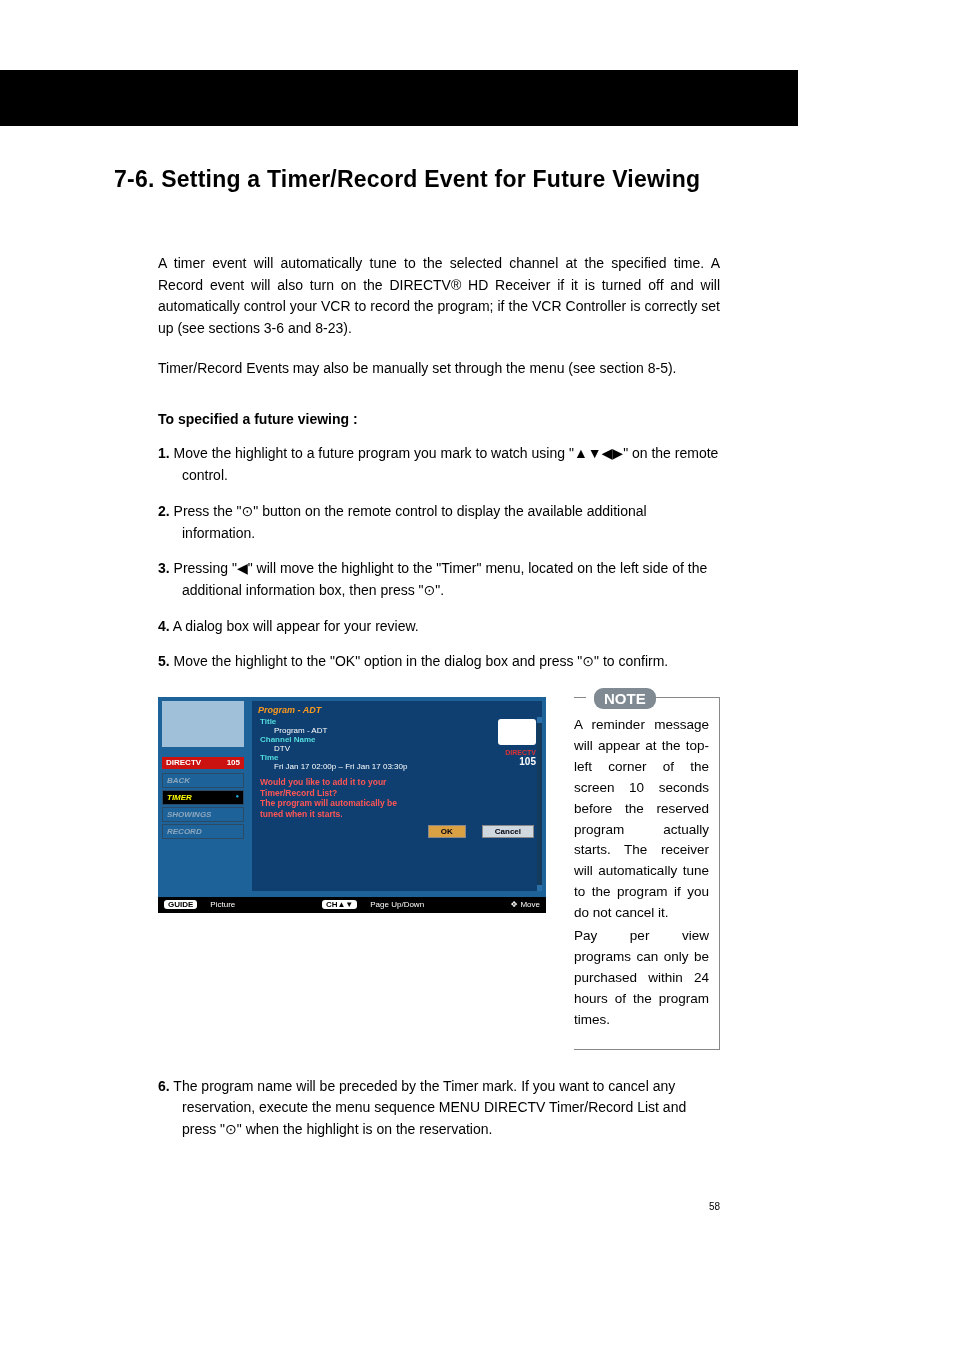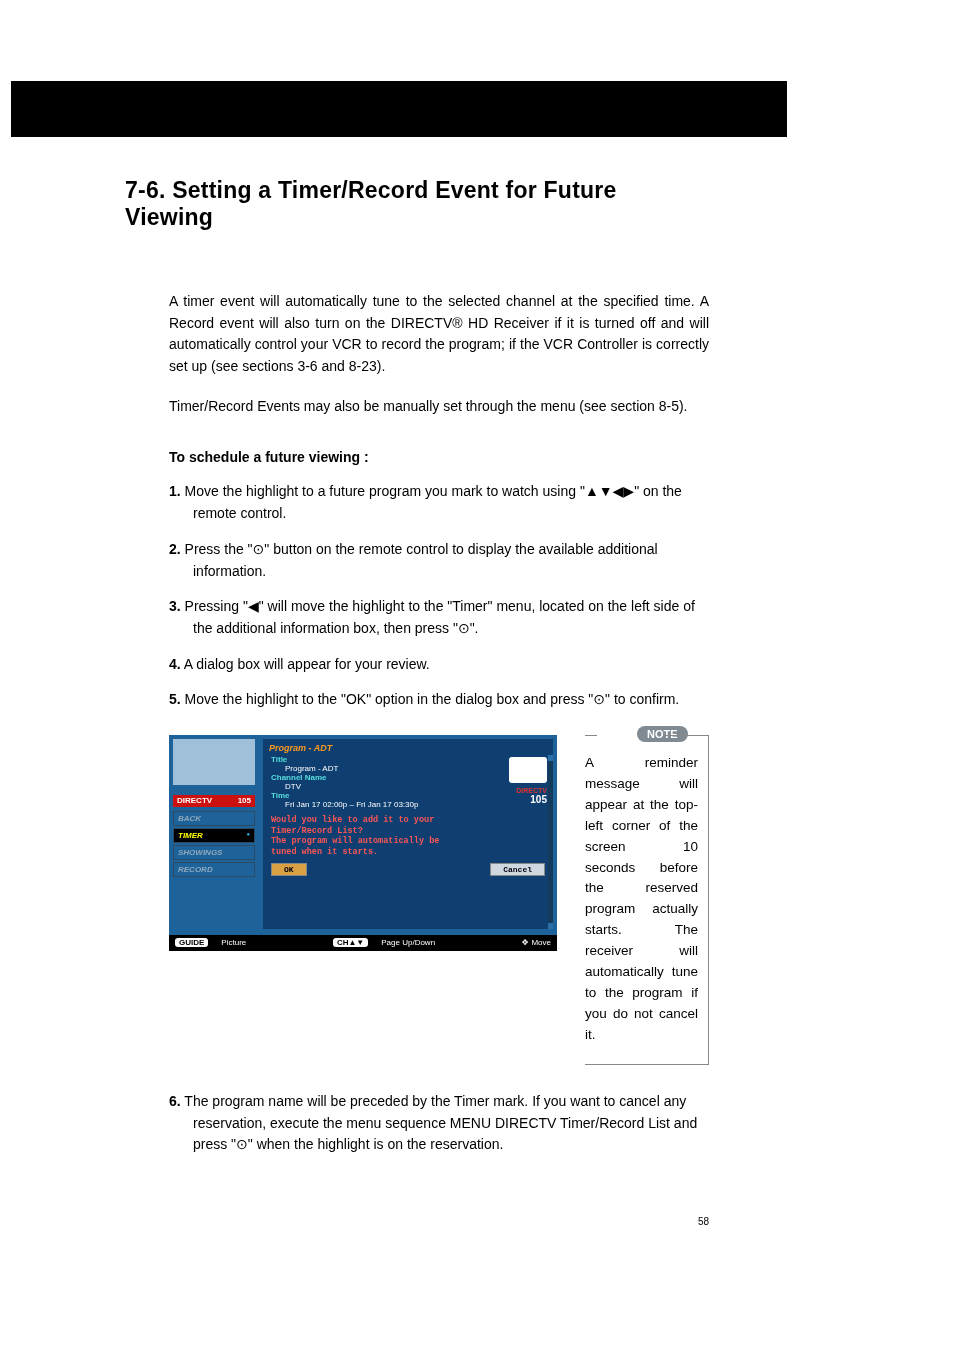--- a/index.html
+++ b/index.html
@@ -1,17 +1,17 @@
 <!DOCTYPE html>
 <html><head>
 <meta charset="utf-8">
 <style>
   * { box-sizing: border-box; margin: 0; padding: 0; }
   html, body { width: 954px; background: #fff; font-family: "Helvetica Neue", Arial, sans-serif; color: #000; }
-  .page { width: 798px; padding: 11px; }
+  .page { width: 798px; padding: 0; }
   .black-band { background: #000; height: 56px; margin-top: 70px; }
   .content { padding: 40px 78px 40px 114px; }
   h1.section-title { font-size: 23px; font-weight: 700; letter-spacing: 0.01em; margin-bottom: 60px; }
   .body-col { padding-left: 44px; }
   p.para { font-size: 14px; line-height: 1.55; text-align: justify; margin-bottom: 18px; font-weight: 400; font-stretch: condensed; }
   p.single { margin-bottom: 32px; }
   .sub-head { font-size: 14px; font-weight: 700; margin-top: 20px; margin-bottom: 16px; }
   ol { list-style: none; padding: 0; }
   ol li { font-size: 14px; line-height: 1.55; margin-bottom: 14px; padding-left: 24px; text-indent: -24px; }
   ol li .num { font-weight: 700; }
@@ -20,22 +20,22 @@
   .fig { width: 388px; }
   .note-box { flex: 1; border-right: 1px solid #888; border-bottom: 1px solid #888; padding: 18px 10px 18px 0; position: relative; }
   .note-box:before {
     content: ""; position: absolute; left: 0; top: 0; width: 12px; height: 1px; background: #888;
   }
   .note-box:after {
     content: ""; position: absolute; right: 0; top: 0; width: calc(100% - 80px); height: 1px; background: #888;
   }
   .note-tag {
     position: absolute; top: -9px; left: 20px;
-    background: #7f8a92; color: #fff; font-size: 11px; font-weight: 700;
-    padding: 2px 10px; border-radius: 9px; margin-left: 32px;
+    background: #7f8a92; color: #fff; font-size: 15px; font-weight: 700;
+    padding: 2px 10px; border-radius: 9px;
   }
   .note-box p { font-size: 13.5px; line-height: 1.55; text-align: justify; }
   .note-box p + p { margin-top: 2px; }
 
   
   .tv-screen { width: 388px; height: 216px; background: #1d6399; position: relative; font-family: Arial, sans-serif; }
   .tv-left { position: absolute; left: 0; top: 0; width: 90px; height: 198px; background: transparent; }
   .tv-thumb { width: 82px; height: 46px; margin: 4px; background: #9fc0d8; }
   .tv-chbar { margin: 10px 4px 4px; height: 12px; background: #c11; display: flex; align-items: center; }
   .tv-chbar span { color: #fff; font-size: 8px; font-weight: 700; padding-left: 4px; }
@@ -45,23 +45,23 @@
   .tv-side-item.active:after { content: "●"; color:#2ad; font-style:normal; font-size:6px;}
   .tv-main { position: absolute; left: 94px; top: 4px; right: 4px; bottom: 22px; background: #0e3f70; }
   .tv-title { color: #ff9a1e; font-size: 9px; font-weight: 700; padding: 4px 6px 2px; font-style: italic; }
   .tv-logo { position: absolute; right: 6px; top: 18px; width: 38px; height: 26px; background: #fff; border-radius: 3px; }
   .tv-logo2 { position: absolute; right: 6px; top: 48px; width: 38px; text-align:right; }
   .tv-logo2 .d { color:#d33; font-size:7px; font-weight:700;}
   .tv-logo2 .n { color:#fff; font-size:10px; font-weight:700;}
   .tv-fields { padding: 0 8px; }
   .tv-fields .lbl { color: #5dd; font-size: 8px; font-weight: 700; }
   .tv-fields .val { color: #fff; font-size: 8px; padding-left: 14px; }
-  .tv-dialog { margin: 6px 8px 4px; font-family: Liberation Mono, monospace; }
+  .tv-dialog { margin: 6px 8px 4px; }
   .tv-dialog p { color: #f55; font-size: 8.5px; font-weight: 700; line-height: 1.25; }
-  .tv-btns { display:flex; gap:16px; justify-content:space-between; margin-top:6px;}
+  .tv-btns { display:flex; gap:16px; justify-content:flex-end; margin-top:6px;}
   .tv-btn { font-size:8px; padding:1px 12px; border:1px solid #888; background:#d9a044; color:#001; font-weight:700;}
   .tv-btn.cancel { background:#cfd7df; }
   .tv-foot { position: absolute; left:0; right:0; bottom:0; height:16px; background:#000; color:#fff; font-size:8px; display:flex; align-items:center; padding:0 6px; }
   .tv-foot .c { flex:1; text-align:center;}
   .tv-foot .pill { background:#fff; color:#000; border-radius:3px; padding:0 4px; margin-right:13px; font-weight:700;}
   .tv-foot .r { display:flex; align-items:center; gap:3px;}
   .tv-scroll { position:absolute; right:0; top:16px; bottom:0; width:5px; background:#143a5c;}
   .tv-scroll:before{content:"";position:absolute;left:0;top:0;width:100%;height:6px;background:#2b6fa8;}
   .tv-scroll:after{content:"";position:absolute;left:0;bottom:0;width:100%;height:6px;background:#2b6fa8;}
 
@@ -76,21 +76,21 @@
 
   <div class="content">
 
     <h1 class="section-title">7-6. Setting a Timer/Record Event for Future Viewing</h1>
 
     <div class="body-col">
 
       <p class="para">A timer event will automatically tune to the selected channel at the specified time. A Record event will also turn on the DIRECTV® HD Receiver if it is turned off and will automatically control your VCR to record the program; if the VCR Controller is correctly set up (see sections 3-6 and 8-23).</p>
       <p class="para single">Timer/Record Events may also be manually set through the menu (see section 8-5).</p>
 
-      <div class="sub-head">To schedule a future viewing :</div>
+      <div class="sub-head">To specified a future viewing :</div>
 
       <ol>
         <li><span class="num">1.</span> <span>Move the highlight to a future program you mark to watch using "</span><span class="glyph">▲▼◀▶</span><span>" on the remote control.</span></li>
         <li><span class="num">2.</span> <span>Press the "</span><span class="glyph">⊙</span><span>" button on the remote control to display the available additional information.</span></li>
         <li><span class="num">3.</span> <span>Pressing "</span><span class="glyph">◀</span><span>" will move the highlight to the "Timer" menu, located on the left side of the additional information box, then press "</span><span class="glyph">⊙</span><span>".</span></li>
         <li><span class="num">4.</span> <span>A dialog box will appear for your review.</span></li>
         <li><span class="num">5.</span> <span>Move the highlight to the "OK" option in the dialog box and press "</span><span class="glyph">⊙</span><span>" to confirm.</span></li>
       </ol>
 
       <div class="fig-note-row">
@@ -142,20 +142,21 @@
                   <span>✥</span>
                   <span>Move</span>
                 </span>
             </div>
           </div>
         </div>
 
         <div class="note-box">
           <div class="note-tag">NOTE</div>
           <p>A reminder message will appear at the top-left corner of the screen 10 seconds before the reserved program actually starts. The receiver will automatically tune to the program if you do not cancel it.</p>
+          <p>Pay per view programs can only be purchased within 24 hours of the program times.</p>
         </div>
 
       </div>
 
       <ol start="6">
         <li><span class="num">6.</span> <span>The program name will be preceded by the Timer mark. If you want to cancel any reservation, execute the menu sequence MENU      DIRECTV      Timer/Record List and press "</span><span class="glyph">⊙</span><span>" when the highlight is on the reservation.</span></li>
       </ol>
 
     </div>
   </div>

